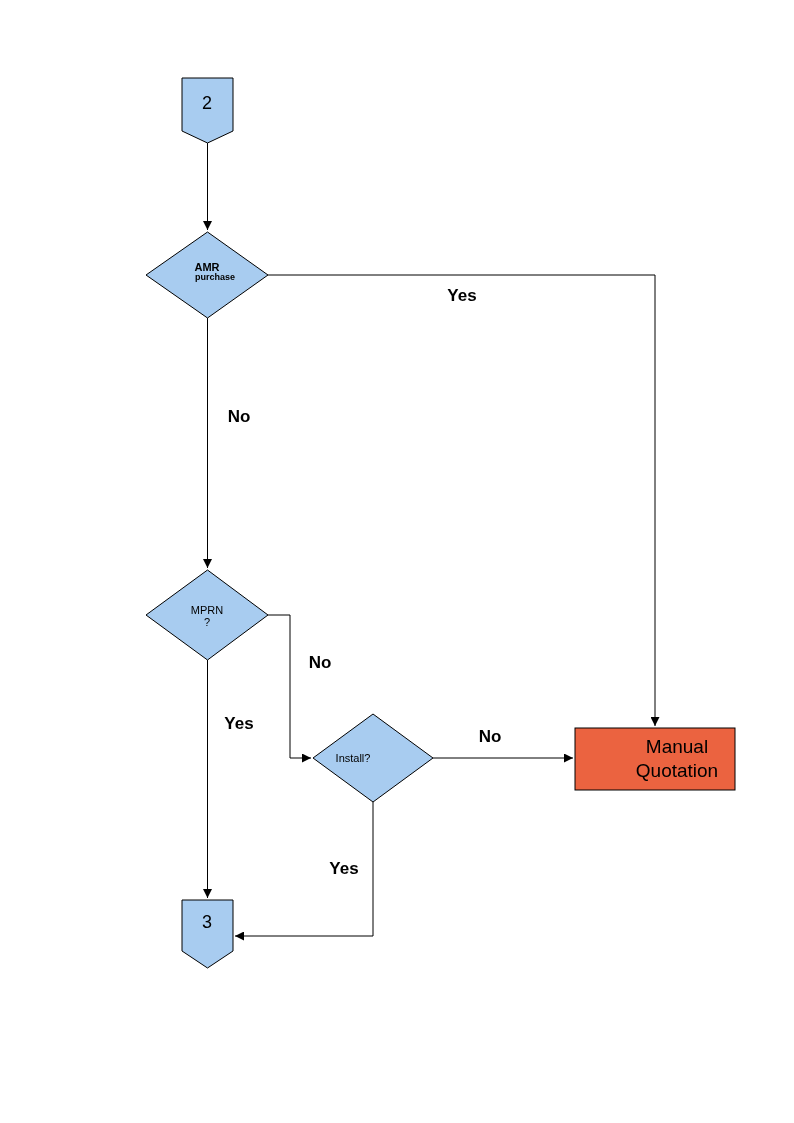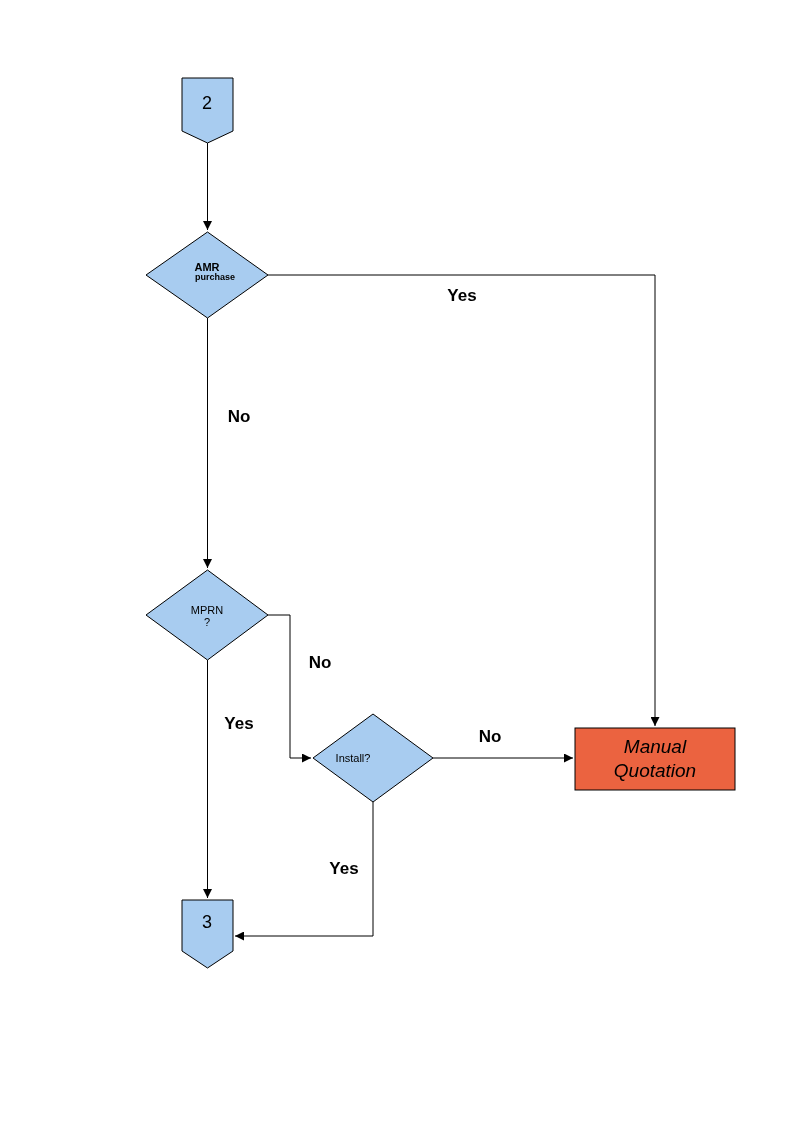--- a/index.html
+++ b/index.html
@@ -77,21 +77,21 @@
     <div class="sub">purchase</div>
   </div>
 
   <div class="lbl lbl-diamond" style="left:207px; top:597px;margin-top:19px;">
     <div>MPRN</div>
     <div>?</div>
   </div>
 
   <div class="lbl lbl-diamond" style="left:353px; top:758px;">Install?</div>
 
-  <div class="lbl lbl-process" style="left:655px; top:759px;font-style:italic;">
+  <div class="lbl lbl-process" style="left:677px; top:759px;">
     <div>Manual</div>
     <div>Quotation</div>
   </div>
 
   <div class="lbl lbl-connector" style="left:207px; top:923px;">3</div>
 
   <div class="lbl lbl-branch" style="left:462px; top:296px;">Yes</div>
   <div class="lbl lbl-branch" style="left:239px; top:417px;">No</div>
   <div class="lbl lbl-branch" style="left:320px; top:663px;">No</div>
   <div class="lbl lbl-branch" style="left:239px; top:724px;">Yes</div>

